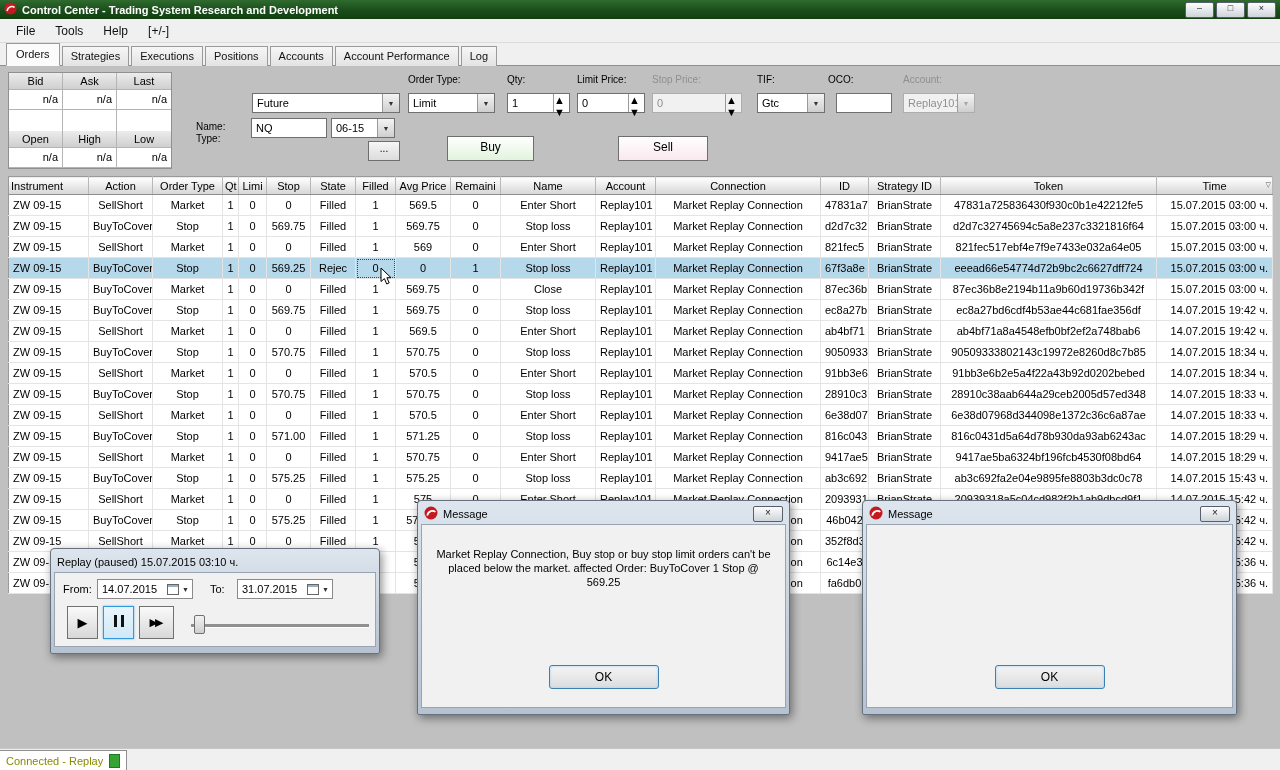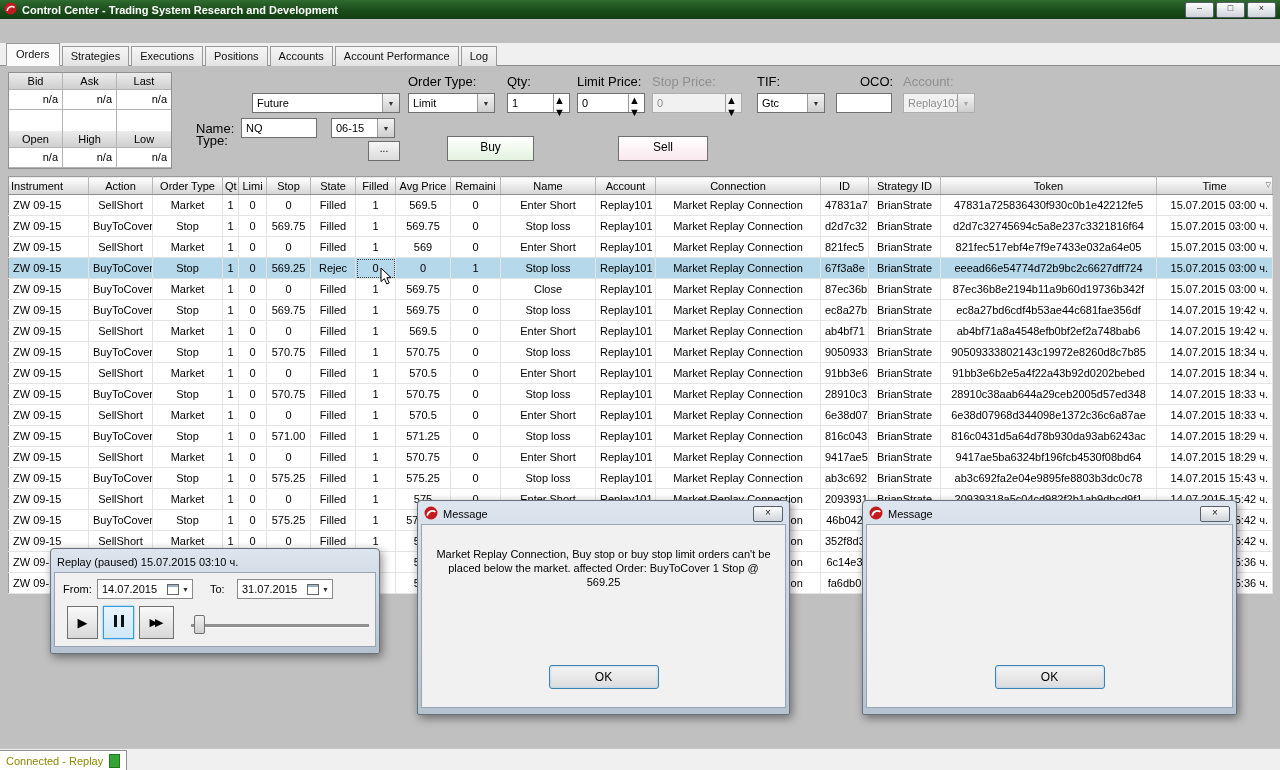--- a/index.html
+++ b/index.html
@@ -11,21 +11,21 @@
   .winbtn{width:27px;height:14px;font-size:9px;line-height:11px;text-align:center;background:linear-gradient(#fdfdfd,#cfd4da);border:1px solid #55606c;border-radius:2px;padding:0;color:#222;}
   
   .menubar{position:absolute;left:0;top:19px;width:1280px;height:24px;background:#f0f0f0;border-bottom:1px solid #dcdcdc;display:flex;align-items:center;font-size:12px;padding-left:6px;box-sizing:border-box;}
   .menu-item{padding:3px 10px;color:#111;}
   
   .tabstrip{position:absolute;left:0;top:43px;width:1280px;height:23px;background:#f0f0f0;display:flex;align-items:flex-end;padding-left:6px;box-sizing:border-box;border-bottom:1px solid #8e8e8e;}
   .tab{font-size:11px;padding:3px 8px 4px;border:1px solid #9a9a9a;border-bottom:none;background:linear-gradient(#f6f6f6,#e3e3e3);margin-right:2px;margin-bottom:-1px;white-space:nowrap;color:#111;}
   .tab.active{background:#fbfbfb;border-bottom:1px solid #fbfbfb;padding:4px 9px 5px;}
   
   .content{position:absolute;left:0;top:66px;width:1280px;height:682px;background:#c0c0c0;}
-  .flabel{position:absolute;font-size:13px;color:#000;white-space:nowrap;}
+  .flabel{position:absolute;font-size:10px;color:#000;white-space:nowrap;}
   .flabel.disabled{color:#8f8f8f;}
   
   .quote{position:absolute;left:8px;top:6px;width:162px;border:1px solid #909090;background:#fff;}
   .qrow{display:flex;}
   .qrow>div{width:54px;box-sizing:border-box;border-right:1px solid #b4b4b4;border-bottom:1px solid #b4b4b4;font-size:11px;}
   .qrow>div:last-child{border-right:none;}
   .qhead>div{height:17px;line-height:16px;text-align:center;background:linear-gradient(#ececec,#cfcfcf);}
   .qval>div{height:20px;line-height:19px;text-align:right;padding-right:4px;background:#fff;}
   .qspacer>div{height:21px;background:#fff;border-bottom:none;}
   
@@ -88,20 +88,26 @@
           <path d="M3 9 C4 4.5 8.5 3.5 10.5 5.5" stroke="#ffffff" stroke-width="1.6" fill="none"></path>
         </svg></span>
     <span class="title-text">Control Center - Trading System Research and Development</span>
     <span class="win-buttons">
       <span class="winbtn">–</span>
       <span class="winbtn">□</span>
       <span class="winbtn">×</span>
     </span>
   </div>
 
+  <div class="menubar">
+    <span class="menu-item">File</span>
+    <span class="menu-item">Tools</span>
+    <span class="menu-item">Help</span>
+    <span class="menu-item">[+/-]</span>
+  </div>
 
   <div class="tabstrip">
       <div class="tab active">Orders</div>
       <div class="tab">Strategies</div>
       <div class="tab">Executions</div>
       <div class="tab">Positions</div>
       <div class="tab">Accounts</div>
       <div class="tab">Account Performance</div>
       <div class="tab">Log</div>
     </div>
@@ -135,21 +141,21 @@
         <div>n/a</div>
       </div>
     </div>
 
     <span class="flabel" style="left:196px;top:31px;margin-top:36px;">Type:</span>
     <div class="combo" style="left:252px;top:27px;width:148px;">
       <span class="val">Future</span>
       <span class="arrow-btn">▼</span>
     </div>
     <span class="flabel" style="left:196px;top:55px;">Name:</span>
-    <input class="tbox" style="left: 241px; top: 52px; width: 76px;" value="NQ">
+    <input class="tbox" style="left: 251px; top: 52px; width: 76px;" value="NQ">
     <div class="combo" style="left:331px;top:52px;width:64px;">
       <span class="val">06-15</span>
       <span class="arrow-btn">▼</span>
     </div>
     <div class="pbtn browse" style="left:368px;top:75px;width:30px;height:18px;">...</div>
     <div class="pbtn buy" style="left:447px;top:70px;width:85px;height:23px;line-height:21px;">Buy</div>
     <div class="pbtn sell" style="left:618px;top:70px;width:88px;height:23px;line-height:21px;">Sell</div>
 
     <span class="flabel" style="left:408px;top:8px;">Order Type:</span>
     <div class="combo" style="left:408px;top:27px;width:87px;">
@@ -178,21 +184,21 @@
       <span class="btns">
           <span>▲</span>
           <span>▼</span>
         </span>
     </div>
     <span class="flabel" style="left:757px;top:8px;">TIF:</span>
     <div class="combo" style="left:757px;top:27px;width:68px;">
       <span class="val">Gtc</span>
       <span class="arrow-btn">▼</span>
     </div>
-    <span class="flabel" style="left:860px;top:8px;">OCO:</span>
+    <span class="flabel" style="left:828px;top:8px;">OCO:</span>
     <input class="tbox" style="left: 836px; top: 27px; width: 56px;" value="">
     <span class="flabel disabled" style="left:903px;top:8px;">Account:</span>
     <div class="combo disabled" style="left:903px;top:27px;width:72px;">
       <span class="val">Replay101</span>
       <span class="arrow-btn">▼</span>
     </div>
 
     <table class="orders">
       <colgroup id="orders-colgroup">
           <col style="width: 80px;">

